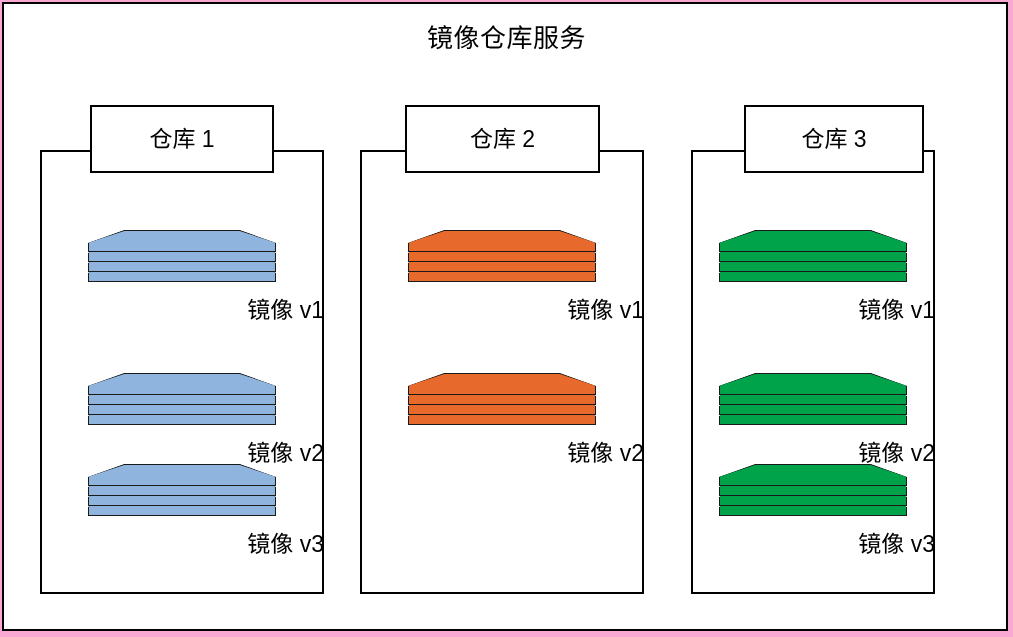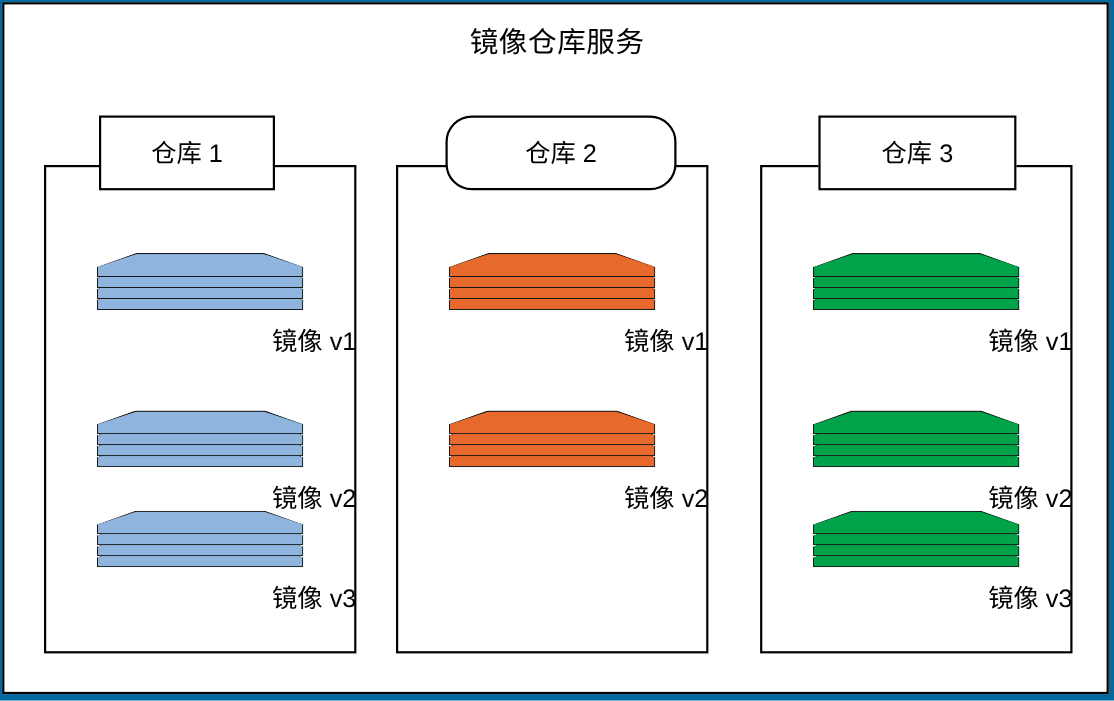--- a/index.html
+++ b/index.html
@@ -9,21 +9,21 @@
     background: #ffffff;
   }
   body {
     font-family: "Liberation Sans", "DejaVu Sans", sans-serif;
   }
 
   .canvas {
     position: relative;
     width: 1013px;
     height: 637px;
-    background: #0369a1;
+    background: #f9a8d4;
     overflow: hidden;
   }
 
   
   .outer-frame {
     position: absolute;
     left: 2px;
     top: 2px;
     width: 1006px;
     height: 629px;
@@ -76,24 +76,24 @@
   }
   .repo-header-label {
     font-size: 23px;
     line-height: 28px;
     color: #000000;
     white-space: nowrap;
   }
 
   #repo-1 { left: 40px;  width: 284px; }
   #repo-2 { left: 360px; width: 284px; }
-  #repo-3 { left: 691px; width: 284px; }
-
-  #repo-1 .repo-header { left: 50px;  width: 160px; }
-  #repo-2 .repo-header { left: 45px;  width: 210px; border-radius: 24px; }
+  #repo-3 { left: 691px; width: 244px; }
+
+  #repo-1 .repo-header { left: 50px;  width: 184px; }
+  #repo-2 .repo-header { left: 45px;  width: 195px; }
   #repo-3 .repo-header { left: 53px;  width: 180px; }
 
   
   .image-item {
     position: absolute;
     width: 100%;
     left: 0;
   }
   .image-item.slot-0 { top: 80px; }
   .image-item.slot-1 { top: 197px; margin-top: 26px; }

